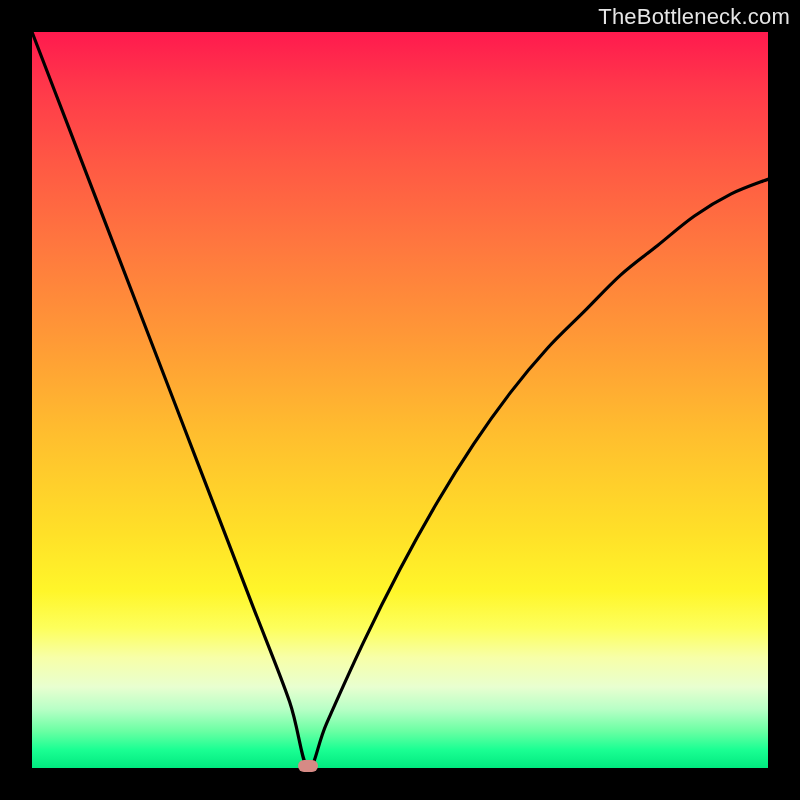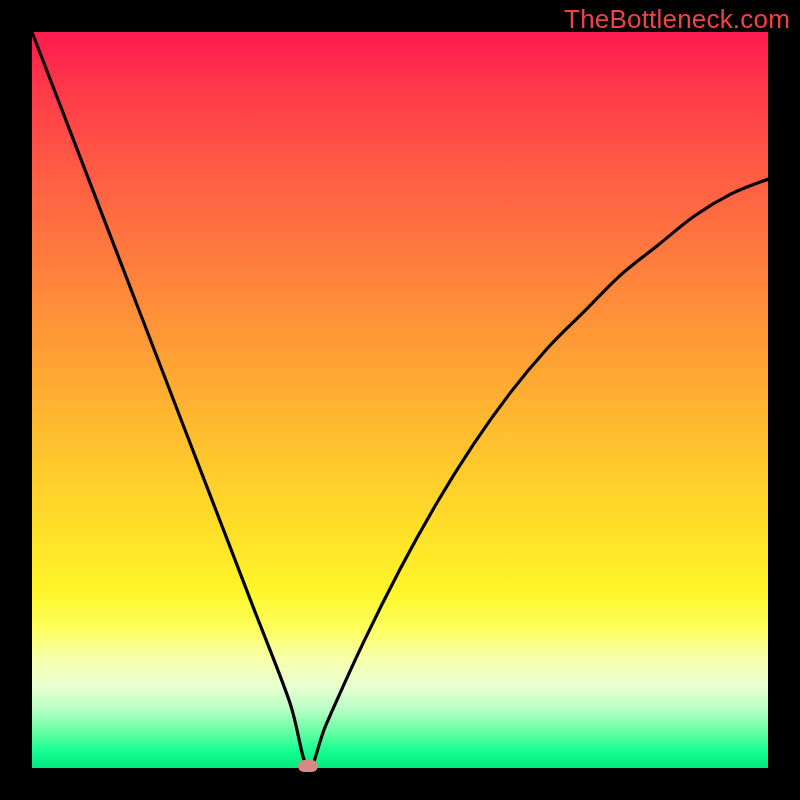--- a/index.html
+++ b/index.html
@@ -41,22 +41,22 @@
       #b8ffc6 92%,
       #6affa3 95%,
       #1bff93 97.5%,
       #00e97f 100%
     );
   }
   .watermark {
     position: absolute;
     top: 4px;
     right: 10px;
-    color: #ef4444;
-    font-size: 26px;
+    color: #e5e5e5;
+    font-size: 22px;
     font-weight: 500;
     letter-spacing: 0.2px;
     user-select: none;
   }
   svg.curve {
     position: absolute;
     left: 0;
     top: 0;
     width: 736px;
     height: 736px;

